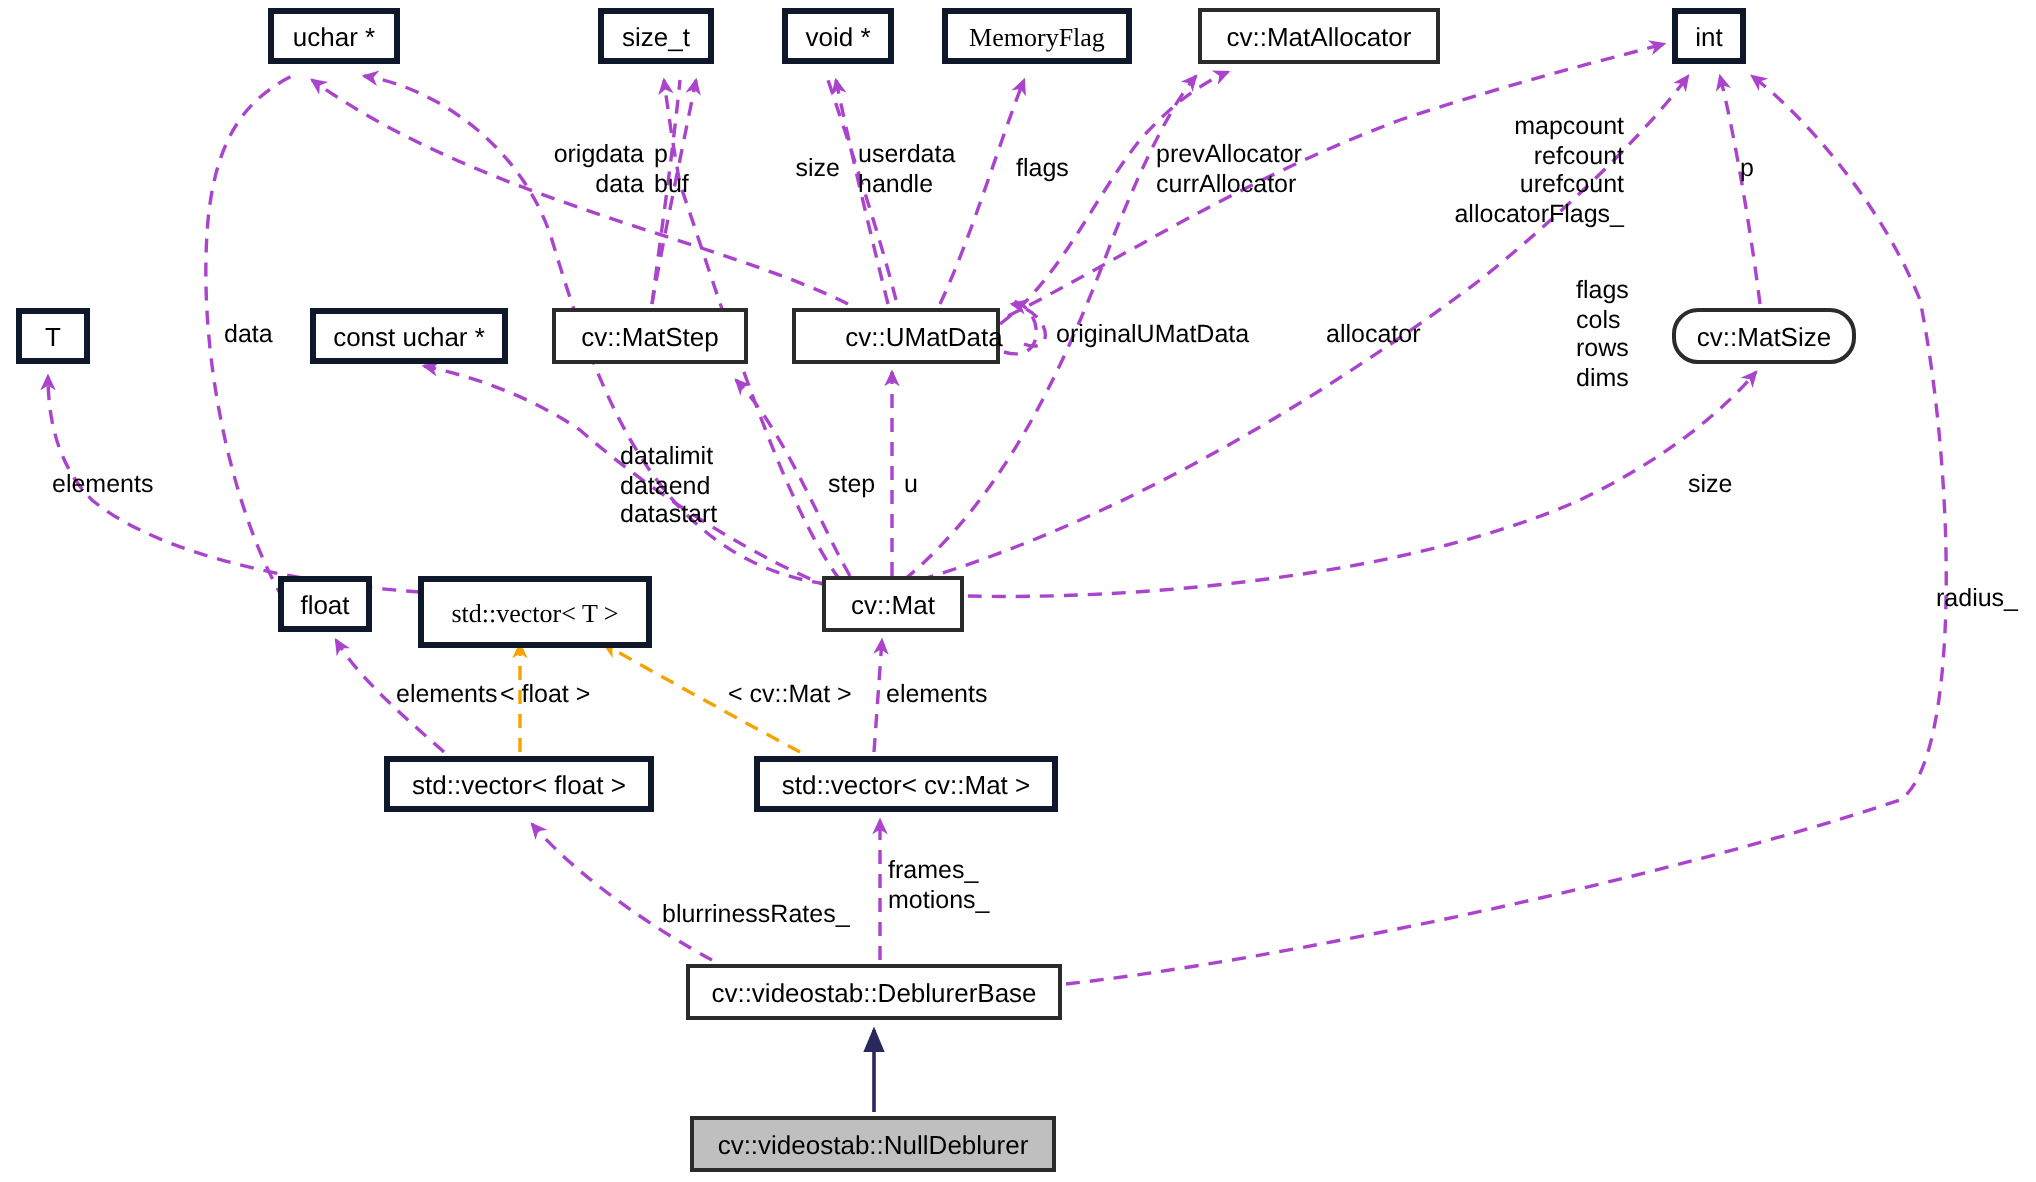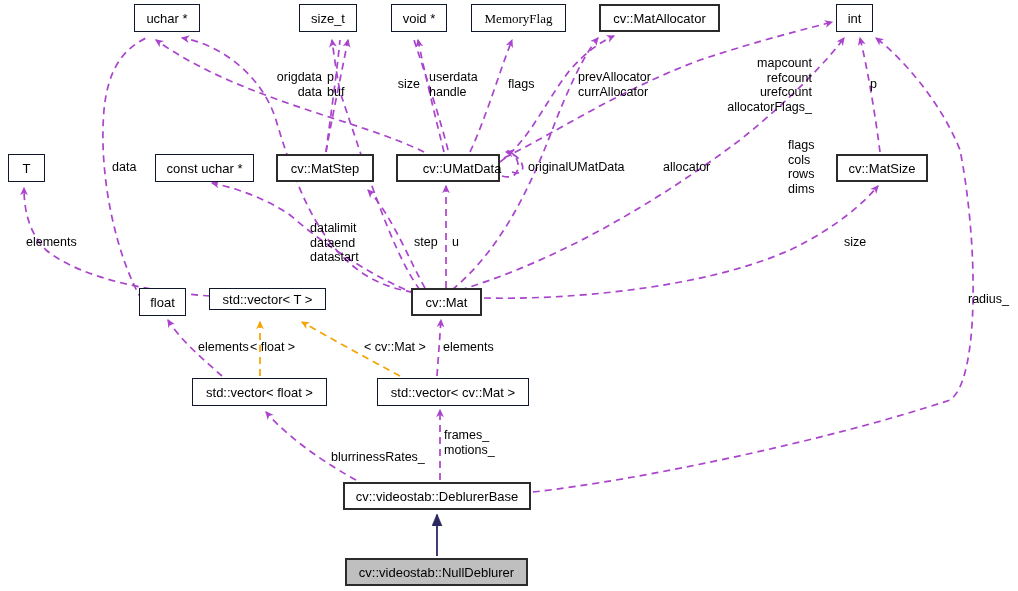--- a/index.html
+++ b/index.html
@@ -22,21 +22,21 @@
     width: 1018px;
     height: 591px;
   }
   .node {
     position: absolute;
     box-sizing: border-box;
     display: flex;
     align-items: center;
     justify-content: center;
     background: #ffffff;
-    border: 1px solid #0f172a;
+    border: 3px solid #0f172a;
     font-size: 13px;
     color: #000000;
     white-space: nowrap;
     line-height: 1;
     z-index: 3;
   }
   .node.bold {
     border: 2px solid #2b2b2b;
   }
   .node.filled {
@@ -142,23 +142,23 @@
       <div class="node" style="left: 134px; top: 4px; width: 66px; height: 28px;">uchar *</div>
       <div class="node" style="left: 299px; top: 4px; width: 58px; height: 28px;">size_t</div>
       <div class="node" style="left: 391px; top: 4px; width: 56px; height: 28px; text-align: right;">void *</div>
       <div class="node" style="left: 471px; top: 4px; width: 95px; height: 28px; font-family: Liberation Serif, serif;">MemoryFlag</div>
       <div class="node bold" style="left: 599px; top: 4px; width: 121px; height: 28px;">cv::MatAllocator</div>
       <div class="node" style="left: 836px; top: 4px; width: 37px; height: 28px;">int</div>
       <div class="node" style="left: 8px; top: 154px; width: 37px; height: 28px;">T</div>
       <div class="node" style="left: 155px; top: 154px; width: 99px; height: 28px;">const uchar *</div>
       <div class="node bold" style="left: 276px; top: 154px; width: 98px; height: 28px;">cv::MatStep</div>
       <div class="node bold" style="left: 396px; top: 154px; width: 104px; height: 28px; padding-left: 28px;">cv::UMatData</div>
-      <div class="node bold" style="left: 836px; top: 154px; width: 92px; height: 28px;">cv::MatSize</div>
+      <div class="node bold" style="left: 836px; top: 154px; width: 92px; height: 28px; border-radius: 13px;">cv::MatSize</div>
       <div class="node" style="left: 139px; top: 288px; width: 47px; height: 28px;">float</div>
-      <div class="node" style="left: 209px; top: 288px; width: 117px; height: 22px;">std::vector&lt; T &gt;</div>
+      <div class="node" style="left: 209px; top: 288px; width: 117px; height: 36px; font-family: Liberation Serif, serif;">std::vector&lt; T &gt;</div>
       <div class="node bold" style="left: 411px; top: 288px; width: 71px; height: 28px;">cv::Mat</div>
       <div class="node" style="left: 192px; top: 378px; width: 135px; height: 28px;">std::vector&lt; float &gt;</div>
       <div class="node" style="left: 361px; top: 378px; width: 152px; height: 28px; margin-left: 16px;">std::vector&lt; cv::Mat &gt;</div>
       <div class="node bold" style="left: 343px; top: 482px; width: 188px; height: 28px;">cv::videostab::DeblurerBase</div>
       <div class="node filled" style="left: 345px; top: 558px; width: 183px; height: 28px;">cv::videostab::NullDeblurer</div>
     </div>
   <div id="labels-layer">
       <div class="edge-label r" style="left: 254px; top: 70px; width: 68px;">origdata
 data</div>
       <div class="edge-label l" style="left: 327px; top: 70px; width: 30px;">p

